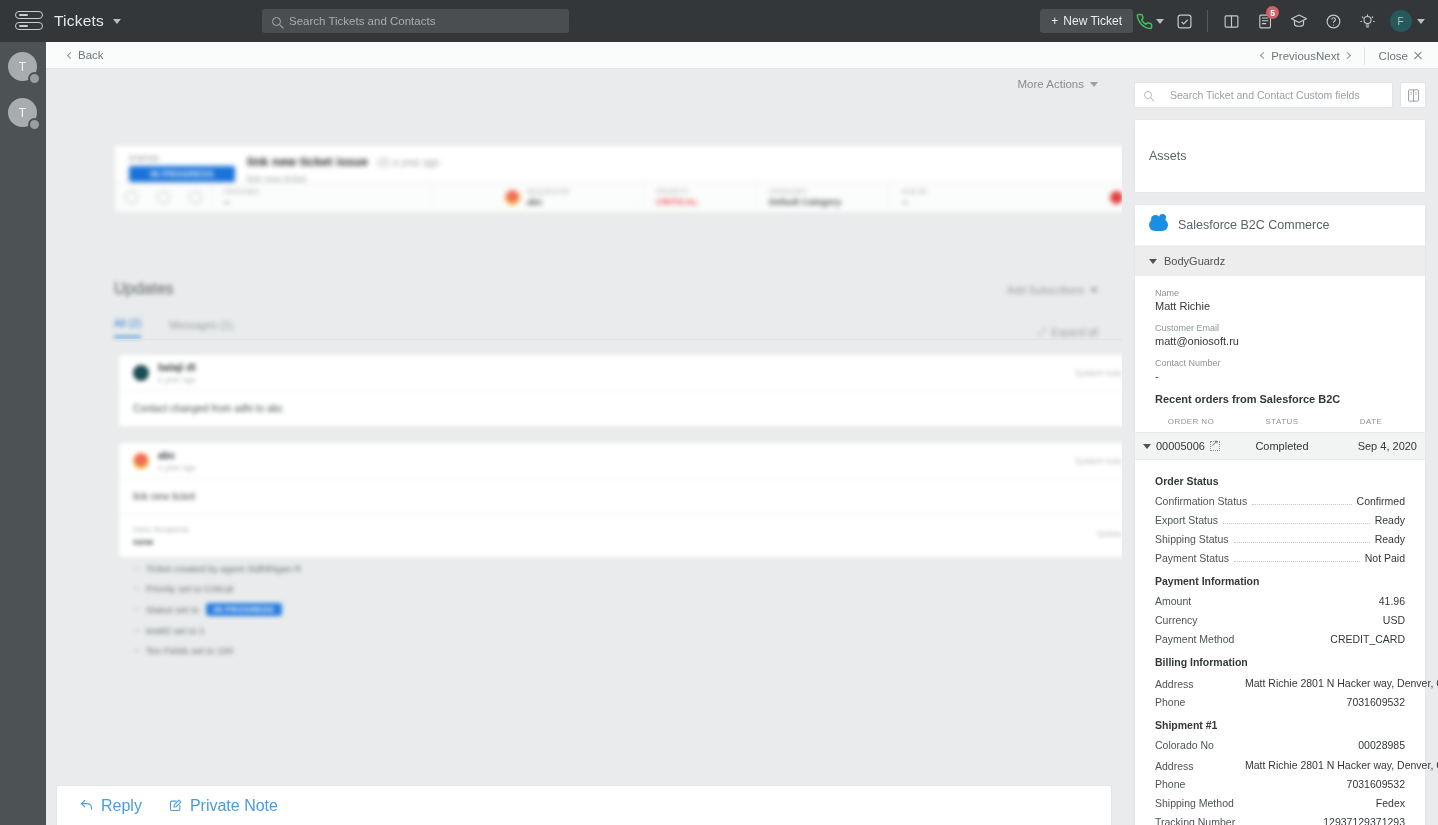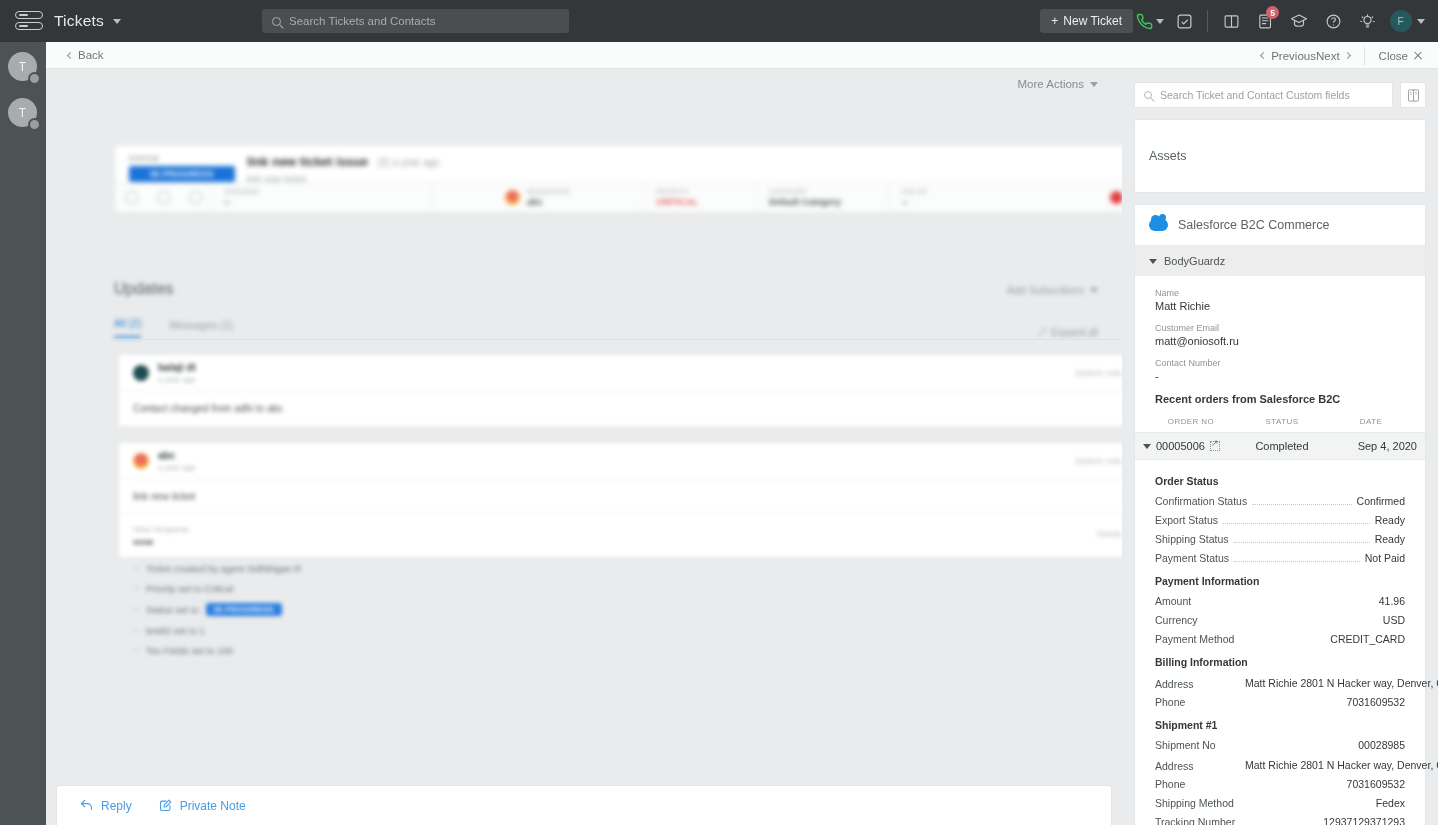--- a/index.html
+++ b/index.html
@@ -238,39 +238,39 @@
   }
 
   
   .replybar {
     position: absolute; left: 10px; bottom: 0; width: 1056px; height: 40px;
     background: #fff; border: 1px solid #e3e5e6; border-bottom: none;
     border-radius: 3px 3px 0 0; display: flex; align-items: center; gap: 26px;
     padding: 0 22px;
   }
   .reply-action {
-    display: flex; align-items: center; gap: 7px; color: #4a9ce0; font-size: 12px;
+    display: flex; align-items: center; gap: 7px; color: #4a9ce0; font-size: 16px;
     cursor: pointer;
   }
 
   
   .rightcol {
     position: absolute; left: 1076px; top: 27px; width: 316px; height: 756px;
     background: #e9ebec; padding: 0 12px;
   }
   .rsearch {
     margin-top: 13px; display: flex; gap: 7px; align-items: center;
   }
   .rsearch-box {
     flex: 1; height: 26px; background: #fff; border: 1px solid #e2e4e5;
     border-radius: 2px; display: flex; align-items: center; padding: 0 9px; gap: 8px;
   }
   .rsearch-box input {
     border: none; outline: none; width: 100%; font-size: 10.5px; color: #6e7679;
-    font-family: "Liberation Sans", sans-serif; background: transparent;
+    font-family: "Liberation Sans", sans-serif; background: transparent; margin-left: 10px;
   }
   .rsearch-box input::placeholder { color: #9aa1a4; }
   .mag2 {
     width: 8px; height: 8px; border: 1.3px solid #b4b9bb; border-radius: 50%;
     position: relative; flex: none;
   }
   .mag2::after {
     content: ""; position: absolute; right: -3.5px; bottom: -2.5px;
     width: 4.5px; height: 1.3px; background: #b4b9bb; transform: rotate(45deg);
   }
@@ -715,21 +715,21 @@
           <span class="det-v addr">Matt Richie 2801 N Hacker way, Denver, Colorado, US, 81043</span>
         </div>
         <div class="det-r plain">
           <span class="det-k">Phone</span>
           <span class="det-dots"></span>
           <span class="det-v">7031609532</span>
         </div>
 
         <div class="det-h">Shipment #1</div>
         <div class="det-r plain">
-          <span class="det-k">Shipment No</span>
+          <span class="det-k">Colorado No</span>
           <span class="det-dots"></span>
           <span class="det-v">00028985</span>
         </div>
         <div class="det-r plain two">
           <span class="det-k">Address</span>
           <span class="det-dots"></span>
           <span class="det-v addr">Matt Richie 2801 N Hacker way, Denver, Colorado, US, 81043</span>
         </div>
         <div class="det-r plain">
           <span class="det-k">Phone</span>

